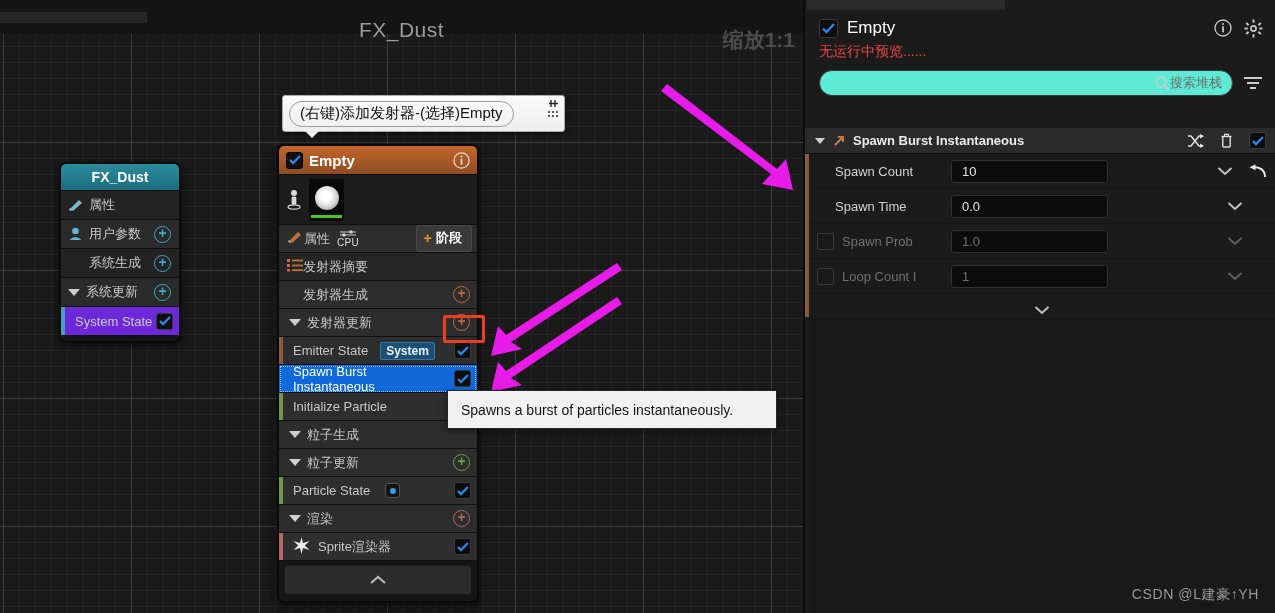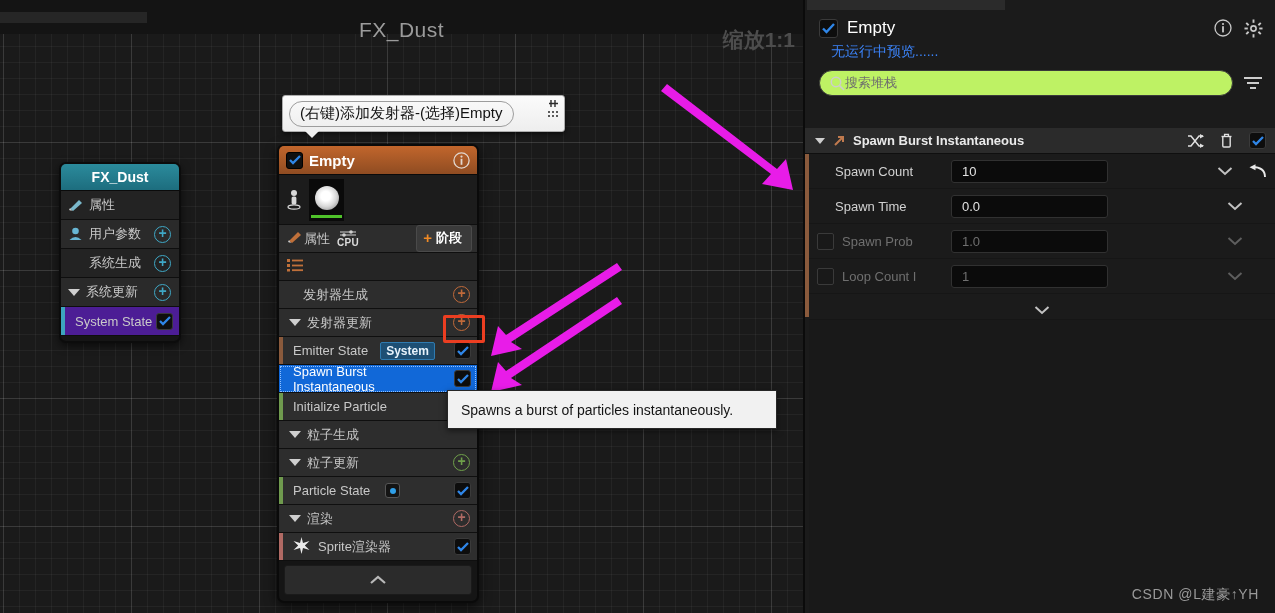--- a/index.html
+++ b/index.html
@@ -85,21 +85,21 @@
     border-bottom: 1px solid #0b0b0b;
   }
   .srow {
     height: 29px; display: flex; align-items: center;
     padding-left: 7px; border-bottom: 1px solid #0e0e0e;
     color: #c9c9c9; font-size: 13px; position: relative; background: #232323;
   }
   .srow.alt { background: #2a2a2a; }
   .srow .slabel { flex: 1; }
   .srow .sicon { width: 18px; margin-right: 3px; display: flex; align-items: center; }
-  .srow.indent { padding-left: 14px; background: #4c1d95; }
+  .srow.indent { padding-left: 14px; background: #6d28d9; }
   .srow.indent::before {
     content: ""; position: absolute; left: 0; top: 0; bottom: 0; width: 4px; background: #3da5bf;
   }
   .plus-circle {
     width: 17px; height: 17px; border-radius: 50%; border: 1.5px solid #3fa8c6;
     color: #3fa8c6; font-size: 14px; line-height: 13px; text-align: center;
     margin-right: 8px; flex: none; font-weight: bold;
   }
   .chk {
     width: 17px; height: 17px; border-radius: 3px; background: #0f0f0f;
@@ -199,25 +199,25 @@
   .rpanel {
     position: absolute; left: 803px; top: 0; width: 472px; height: 613px;
     background: #1b1b1b; border-left: 2px solid #0b0b0b;
   }
   .rpanel-tabstrip {
     position: absolute; left: 2px; top: 0; width: 198px; height: 10px; background: #2b2b2b;
   }
   .rpanel-top { position: absolute; left: 0; top: 12px; right: 0; }
   .rp-titlerow { display: flex; align-items: center; padding: 6px 12px 0 14px; }
   .rp-title { color: #fff; font-size: 17px; margin-left: 9px; flex: 1; }
-  .rp-sub { color: #3b82f6; font-size: 14px; padding: 5px 0 0 14px; margin-left: 12px; }
+  .rp-sub { color: #ef4444; font-size: 14px; padding: 5px 0 0 14px; }
   .rp-searchrow { display: flex; align-items: center; padding: 9px 12px 0 14px; gap: 10px; }
   .rp-search {
-    flex: 1; height: 26px; background: #bef264; border: 1px solid #3a3a3a; border-radius: 13px;
-    display: flex; align-items: center; padding: 0 10px; gap: 0;
+    flex: 1; height: 26px; background: #5eead4; border: 1px solid #3a3a3a; border-radius: 13px;
+    display: flex; align-items: center; padding: 0 10px; gap: 0; justify-content: flex-end;
   }
   .rp-search .ph { color: #6e6e6e; font-size: 13px; }
   .module-head {
     position: absolute; left: 0; top: 128px; right: 0; height: 26px;
     background: #2b2b2b; display: flex; align-items: center; padding-left: 10px; gap: 7px;
     border-bottom: 1px solid #0f0f0f;
   }
   .module-head .mh-title { color: #eaeaea; font-size: 13px; font-weight: bold; flex: 1; }
   .mod-stripe { position: absolute; left: 0; top: 128px; width: 4px; height: 189px; background: #8a5a3c; }
   .prow {
@@ -370,21 +370,21 @@
               <path d="M1 12 L4 13 L2 10 Z" fill="#d0d0d0"></path>
             </svg>
         </span>
         <span>属性</span>
         <span style="margin-left:7px;display:flex;flex-direction:column;align-items:center;">
           <svg width="20" height="7" viewBox="0 0 20 7">
               <path d="M2 2h16M2 5h16" stroke="#cfcfcf" stroke-width="1.1"></path>
               <circle cx="13" cy="2" r="1.8" fill="#cfcfcf"></circle>
               <circle cx="6" cy="5" r="1.8" fill="#cfcfcf"></circle>
             </svg>
-          <span style="font-size:10px;color:#dcdcdc;font-weight:bold;letter-spacing:.3px;">CPU</span>
+          <span style="font-size:10px;color:#dcdcdc;font-weight:normal;letter-spacing:.3px;">CPU</span>
         </span>
         <span style="flex:1"></span>
         <span class="btn-stage">
           <span class="plus-orange">+</span>
           <span>阶段</span>
         </span>
       </div>
 
       <div class="erow">
         <span class="sicon">
@@ -392,20 +392,21 @@
               <g fill="#c0703a">
                 <rect x="0" y="1" width="3" height="3"></rect>
                 <rect x="0" y="6" width="3" height="3"></rect>
                 <rect x="0" y="11" width="3" height="2.5"></rect>
           <rect x="5" y="1.6" width="11" height="1.8"></rect>
                 <rect x="5" y="6.6" width="11" height="1.8"></rect>
                 <rect x="5" y="11.3" width="11" height="1.8"></rect>
               </g>
             </svg>
         </span>
+        <span class="elabel">发射器摘要</span>
       </div>
 
       <div class="erow cat">
         <span style="width:16px"></span>
         <span class="elabel">发射器生成</span>
         <span class="pcirc">+</span>
       </div>
 
       <div class="erow cat">
         <span class="caret-dn" style="margin-left:2px"></span>

